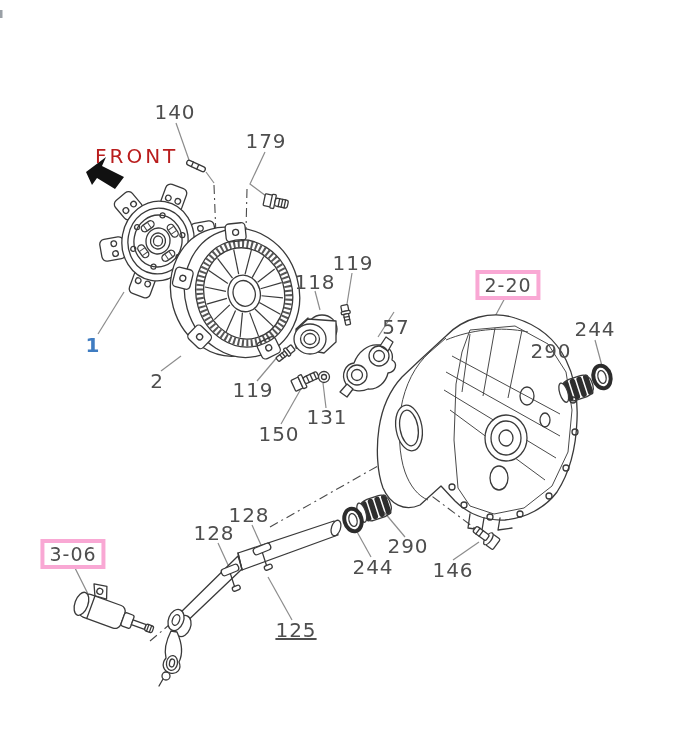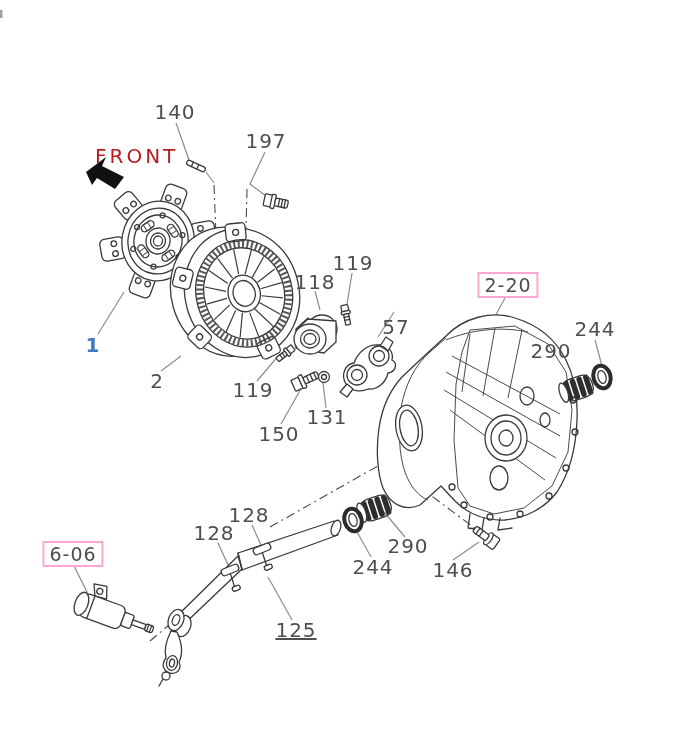--- a/index.html
+++ b/index.html
@@ -3,21 +3,21 @@
 <meta charset="utf-8">
 <style>
   html,body{margin:0;padding:0;background:#fff;}
   .stage{position:relative;width:687px;height:741px;background:#ffffff;overflow:hidden;
          font-family:"DejaVu Sans",sans-serif;}
   svg{position:absolute;left:0;top:0;}
   .callout{position:absolute;transform:translate(-50%,-50%);font-size:20px;color:#4e4e4e;
            letter-spacing:1px;white-space:nowrap;user-select:none;}
   .callout.blue{color:#3f7cc1;font-weight:bold;}
   .refbox{position:absolute;transform:translate(-50%,-50%);font-size:19px;color:#4e4e4e;
-          border:2px solid #f9a8d4;background:#fff;padding:0 5px;line-height:22px;
+          border:4px solid #f9a8d4;background:#fff;padding:0 5px;line-height:22px;
           letter-spacing:1px;white-space:nowrap;}
   .front{position:absolute;font-size:20px;color:#b91c1c;letter-spacing:3px;margin-left:40px;}
   
   .p{stroke:#3a3a3a;stroke-width:1.3;fill:#ffffff;stroke-linejoin:round;stroke-linecap:round;}
   .pn{stroke:#3a3a3a;stroke-width:1.3;fill:none;stroke-linejoin:round;stroke-linecap:round;}
   .thin{stroke:#4a4a4a;stroke-width:1;fill:none;}
   .lead{stroke:#8c8c8c;stroke-width:1.2;fill:none;}
   .dash{stroke:#4a4a4a;stroke-width:1.1;fill:none;stroke-dasharray:9 4 2 4;}
   .dark{fill:#2e2e2e;stroke:none;}
   .seal{stroke:#2c2c2c;stroke-width:4;fill:none;}
@@ -340,34 +340,34 @@
     <line class="pn" x1="46.5" y1="-3.5" x2="46.5" y2="3.5"></line>
         <line class="pn" x1="49.5" y1="-3.5" x2="49.5" y2="3.5"></line>
   </g>
 
   <path d="M86,172 L106,157 L102,166 L124,177 L115,189 L97,178 L92,185 Z" fill="#111"></path>
 </svg>
 
   <span class="front" style="left:55px;top:144px;">FRONT</span>
 
   <span class="callout" style="left:175px;top:112px;text-align:right;">140</span>
-  <span class="callout" style="left:266px;top:141px;">197</span>
+  <span class="callout" style="left:266px;top:141px;">179</span>
   <span class="callout blue" style="left:93px;top:345px;">1</span>
   <span class="callout" style="left:157px;top:381px;">2</span>
   <span class="callout" style="left:315px;top:282px;">118</span>
   <span class="callout" style="left:353px;top:263px;">119</span>
   <span class="callout" style="left:396px;top:303px;margin-top:24px;">57</span>
   <span class="callout" style="left:253px;top:390px;">119</span>
   <span class="callout" style="left:279px;top:434px;">150</span>
   <span class="callout" style="left:327px;top:417px;">131</span>
   <span class="callout" style="left:595px;top:329px;">244</span>
   <span class="callout" style="left:551px;top:351px;">290</span>
   <span class="callout" style="left:214px;top:533px;">128</span>
   <span class="callout" style="left:249px;top:515px;">128</span>
   <span class="callout" style="left:408px;top:546px;">290</span>
   <span class="callout" style="left:373px;top:567px;">244</span>
   <span class="callout" style="left:453px;top:570px;text-align:center;">146</span>
   <span class="callout" style="left:296px;top:630px;text-decoration:underline;">125</span>
 
   <span class="refbox" style="left:508px;top:285px;">2-20</span>
-  <span class="refbox" style="left:73px;top:554px;">6-06</span>
+  <span class="refbox" style="left:73px;top:554px;">3-06</span>
 
 </div>
 
 </body></html>

